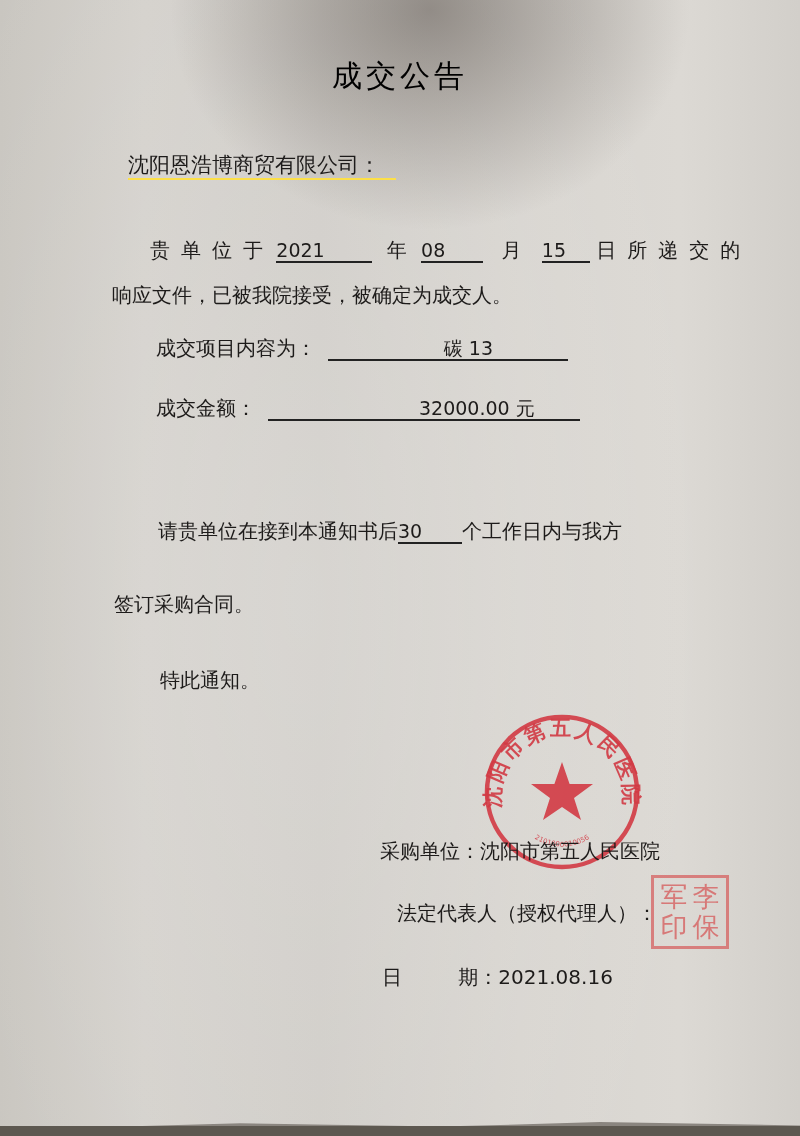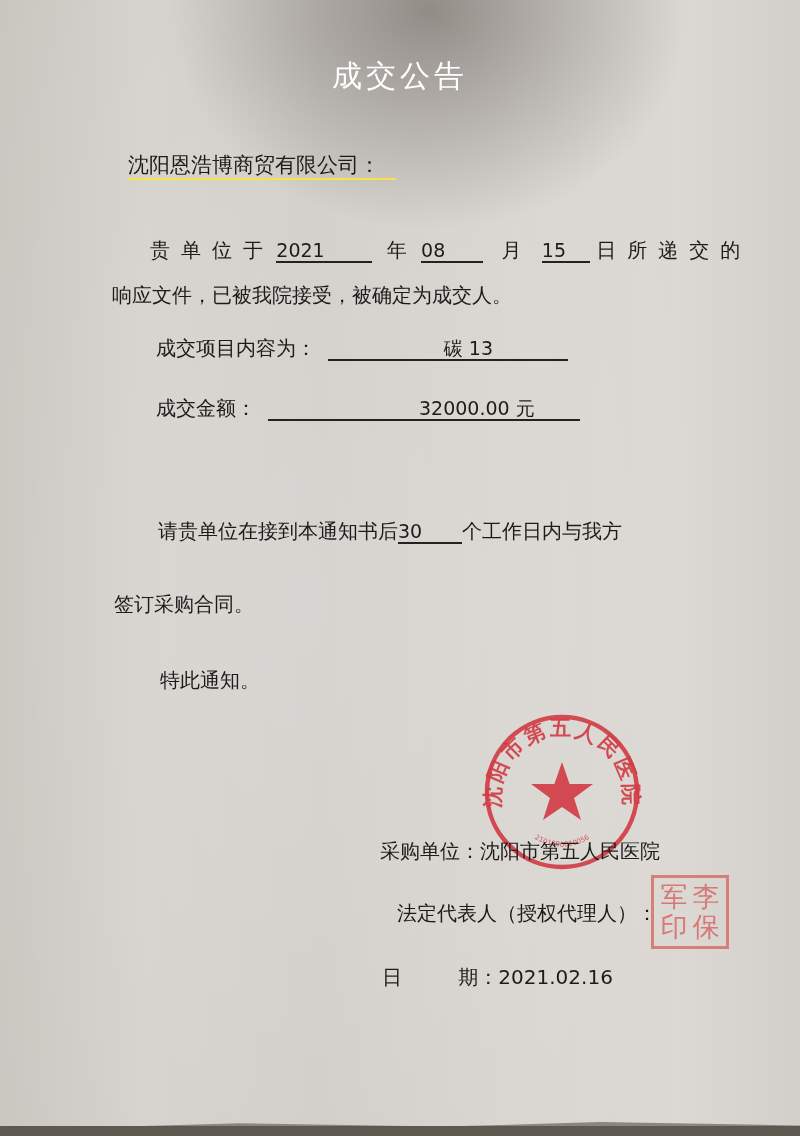--- a/index.html
+++ b/index.html
@@ -31,21 +31,21 @@
       left: 0; top: 1126px;
       width: 800px; height: 10px;
       background: #5d5850;
     }
     .abs { position: absolute; white-space: nowrap; }
     .title {
       left: 0; width: 800px; top: 56px;
       text-align: center;
       font-size: 30px;
       letter-spacing: 4px;
-      color: #ffffff;
+      color: #000000;
     }
     .recipient {
       left: 128px; top: 152px;
       font-size: 21px;
       border-bottom: 2px solid #fde047;
       padding-right: 16px;
       line-height: 26px;
     }
     .para {
       font-size: 20px;
@@ -157,14 +157,14 @@
 
 <div class="seal-square">
   <span>军</span>
   <span>李</span>
   <span>印</span>
   <span>保</span>
 </div>
 
 <div class="abs sig-text" style="left:382px; top:964px;">
   <span>日</span>
-  <span style="margin-left:50px;">期：</span><span>2021.02.16</span>
+  <span style="margin-left:50px;">期：</span><span>2021.08.16</span>
 </div>
 
 </body></html>

